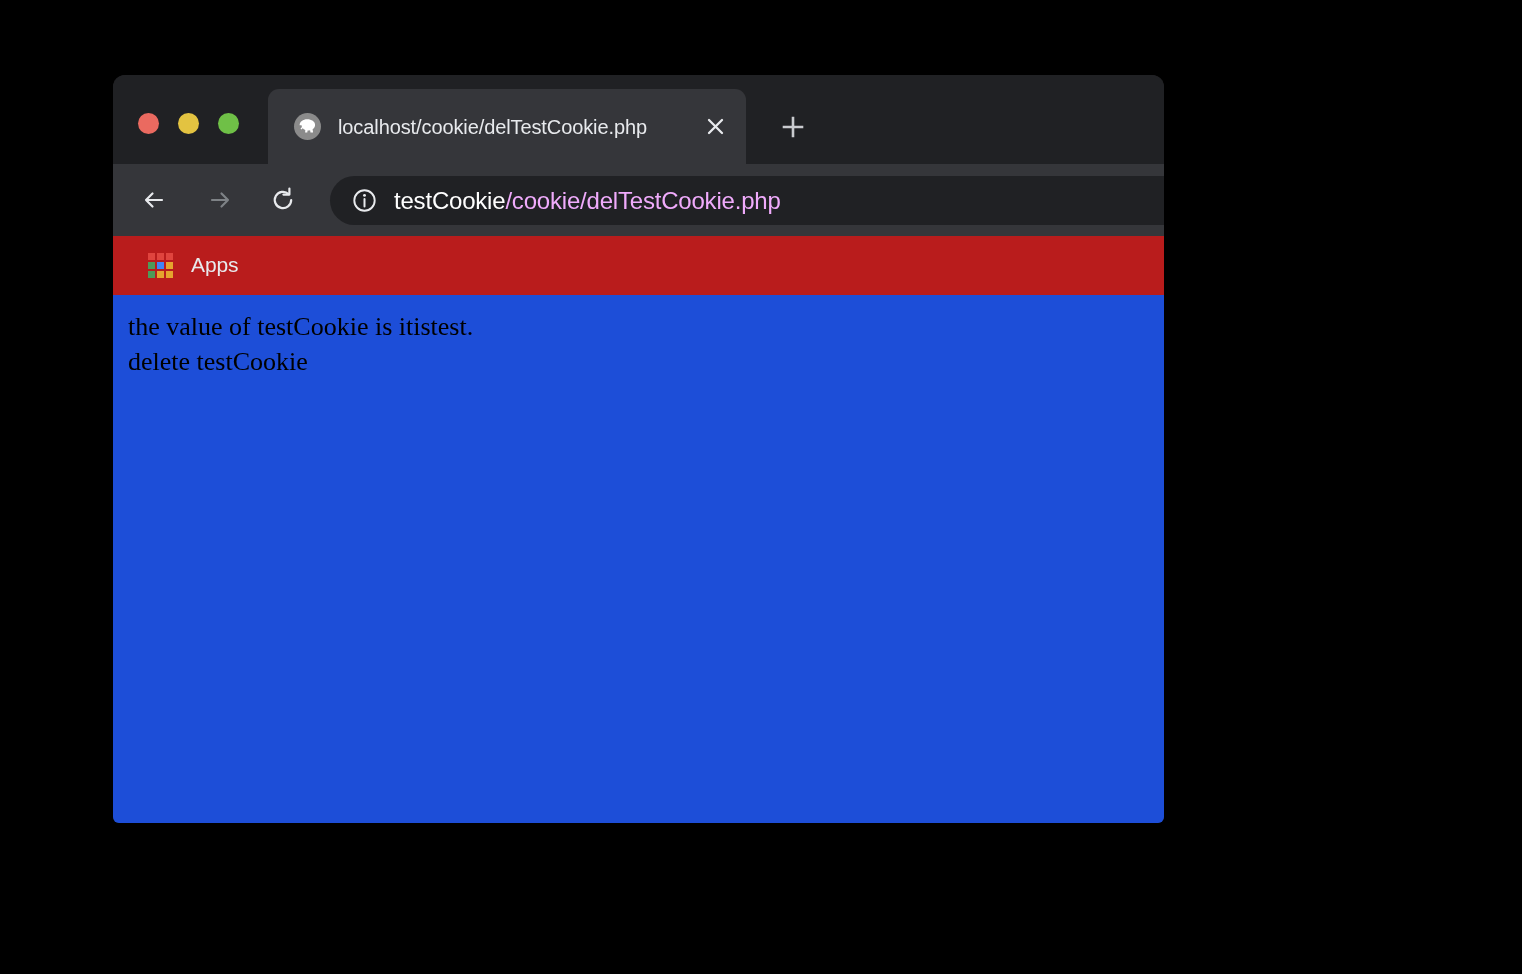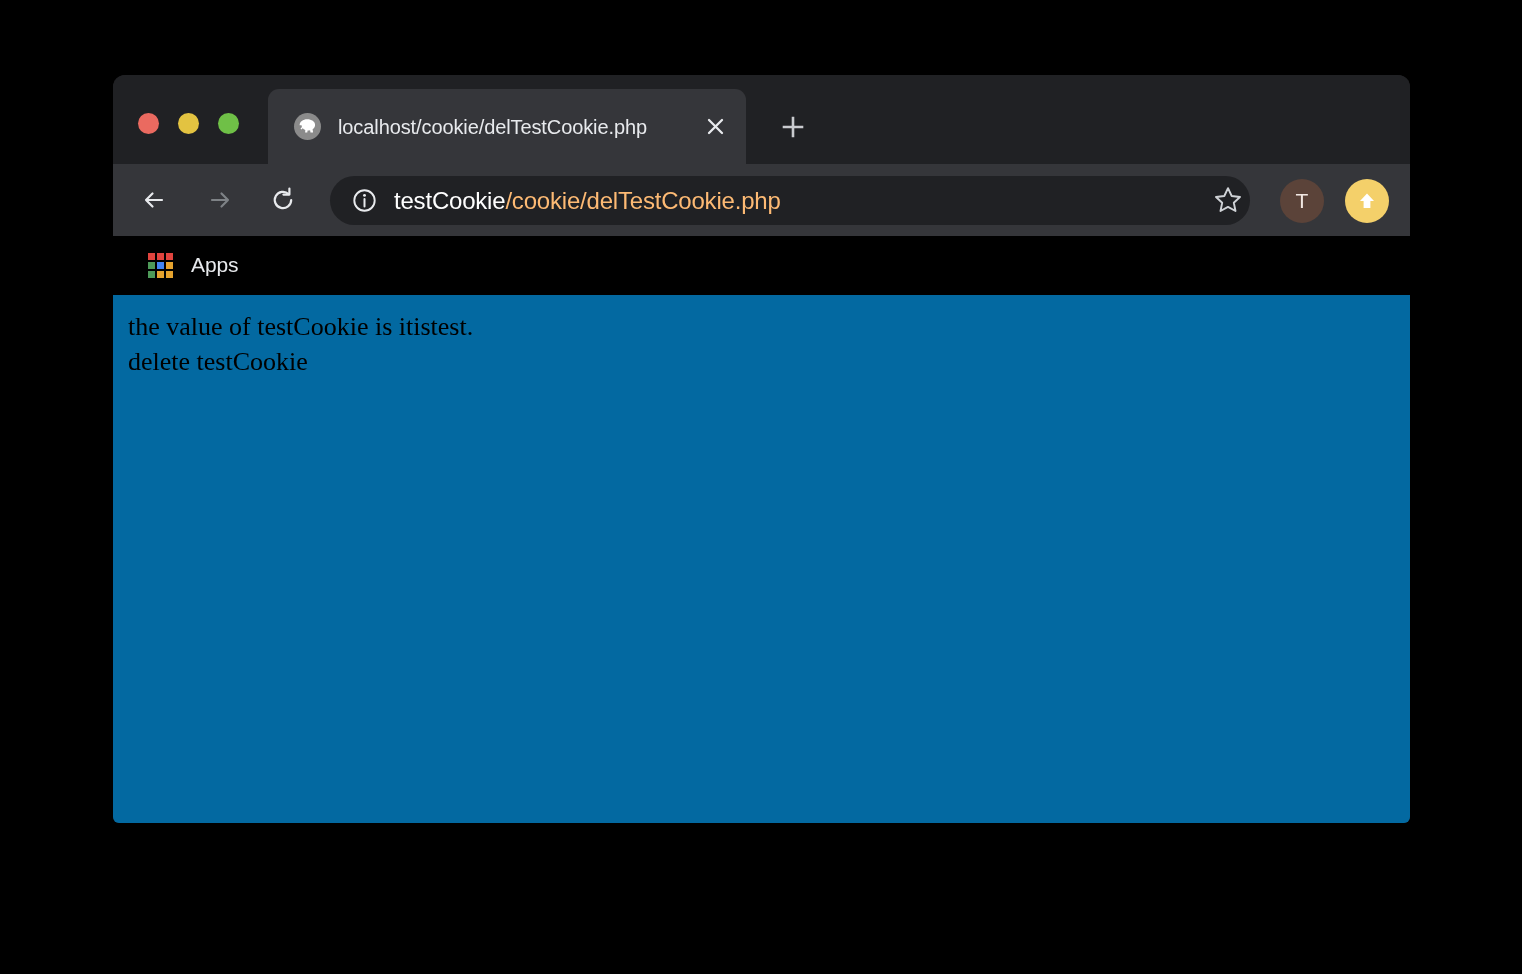--- a/index.html
+++ b/index.html
@@ -12,21 +12,21 @@
   }
   body {
     font-family: "Liberation Sans", sans-serif;
   }
 
   
   #browser-window {
     position: absolute;
     left: 113px;
     top: 75px;
-    width: 1297px;
+    width: 1051px;
     height: 748px;
     border-radius: 12px 12px 6px 6px;
     overflow: hidden;
     background: #202124;
   }
 
   
   #tab-strip {
     position: relative;
     height: 89px;
@@ -147,21 +147,21 @@
     justify-content: center;
   }
   #url-text {
     margin-left: 17px;
     font-size: 24px;
     letter-spacing: -0.2px;
     white-space: nowrap;
     overflow: hidden;
   }
   #url-host { color: #ffffff; }
-  #url-path { color: #fdba74; }
+  #url-path { color: #f0abfc; }
 
   #bookmark-star-button {
     position: absolute;
     left: 1092px;
     top: 13px;
     width: 46px;
     height: 46px;
     display: flex;
     align-items: center;
     justify-content: center;
@@ -190,21 +190,21 @@
     background: #f4d06a;
     display: flex;
     align-items: center;
     justify-content: center;
   }
 
   
   #bookmarks-bar {
     position: relative;
     height: 59px;
-    background: #000000;
+    background: #b91c1c;
   }
   #bookmark-apps {
     position: absolute;
     left: 26px;
     top: 8px;
     height: 42px;
     display: flex;
     align-items: center;
     padding: 0 9px;
     border-radius: 5px;
@@ -337,18 +337,18 @@
         <i style="background: rgb(66, 133, 244);"></i>
         <i style="background: rgb(229, 163, 46);"></i>
         <i style="background: rgb(78, 154, 89);"></i>
         <i style="background: rgb(229, 163, 46);"></i>
         <i style="background: rgb(229, 163, 46);"></i>
       </span>
       <span id="bookmark-apps-label">Apps</span>
     </div>
   </div>
 
-  <div id="page-content" style="background: #0369a1; padding-left: 32px;">
+  <div id="page-content" style="background: #1d4ed8; padding-left: 32px;">
     <div id="page-body-text" style="color: rgb(0, 0, 0);">the value of testCookie is itistest.
 delete testCookie</div>
   </div>
 
 </div>
 
 </body></html>

